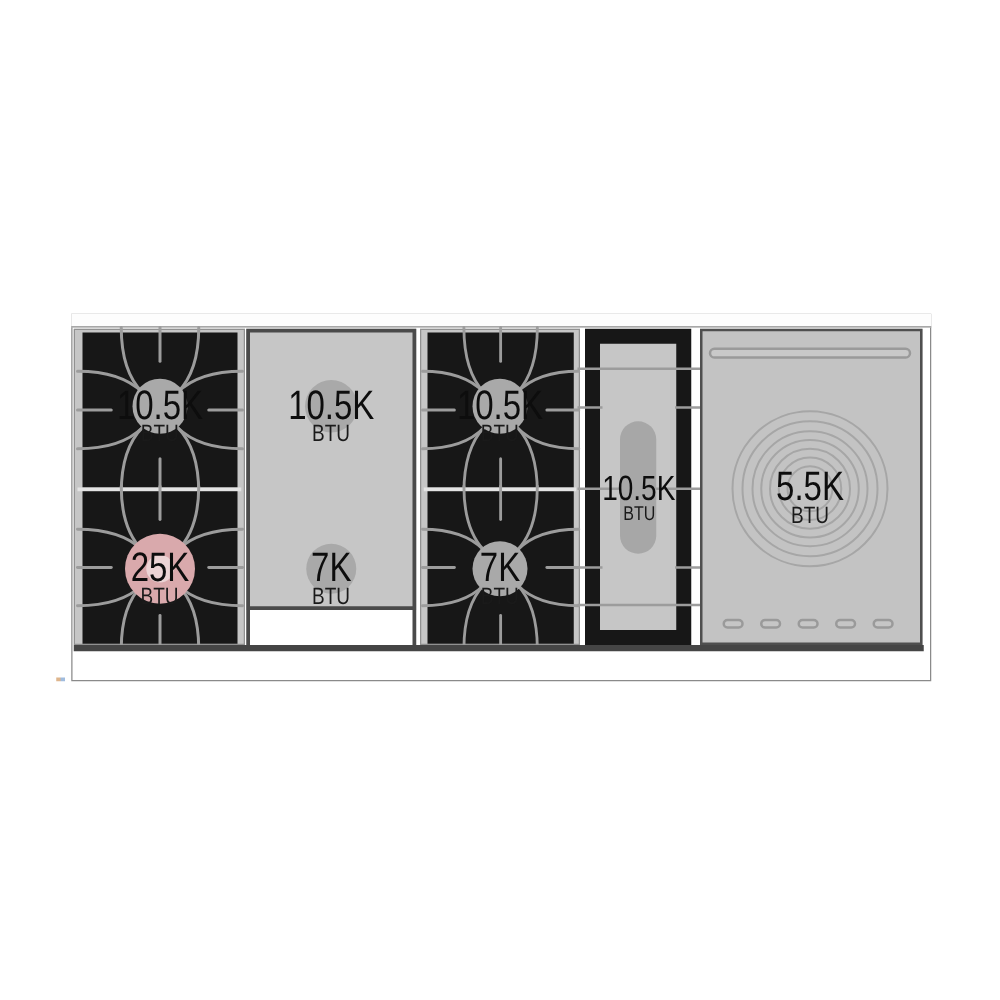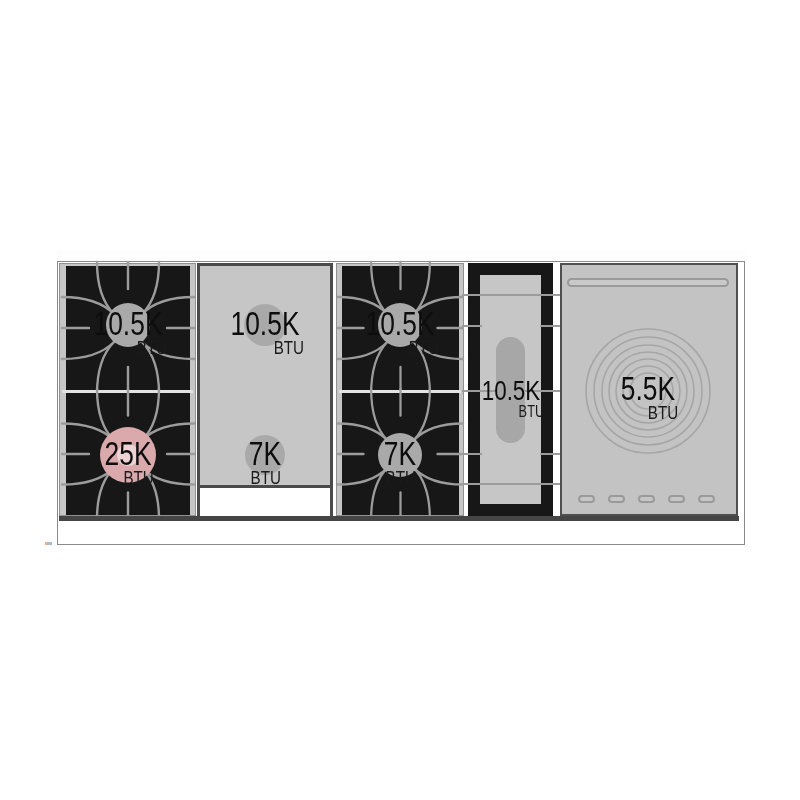--- a/index.html
+++ b/index.html
@@ -13,21 +13,21 @@
   .section{background:#c6c6c6;border:1px solid #919191;}
   .bbox{background:#171717;}
   .sep{background:#e3e3e3;}
   .grate{position:absolute;left:-5px;top:-5px;width:calc(100% + 10px);height:calc(100% + 10px);overflow:visible;}
   .grate path{fill:none;stroke:#9c9c9c;stroke-width:2.4;stroke-linecap:round;}
   .disc{border-radius:50%;background:#a9a9a9;}
   .disc.pink{background:#d9a9ac;}
   .disc-inner{position:absolute;left:50%;top:50%;width:22px;height:22px;border-radius:50%;
               background:#ecd4d5;transform:translate(-50%,-50%);}
   
-  .lbl{position:absolute;transform:translate(-50%,-34%);text-align:right;white-space:nowrap;color:#0d0d0d;}
+  .lbl{position:absolute;transform:translate(-50%,-34%);text-align:center;white-space:nowrap;color:#0d0d0d;}
   .lbl .num{display:block;font-size:33px;line-height:30px;}
   .lbl .num span{display:inline-block;transform:scaleX(.8);}
   .lbl .unit{display:block;font-size:19px;line-height:17px;color:#1a1a1a;}
   .lbl .unit span{display:inline-block;transform:scaleX(.8);}
   .lbl.small .num{font-size:28px;line-height:26px;}
   .lbl.small .unit{font-size:16px;line-height:15px;}
   
   .griddle{background:#c6c6c6;border:3px solid #4a4a4a;}
   .griddle-front{background:#ffffff;border-left:3px solid #4a4a4a;border-right:3px solid #4a4a4a;}
   

